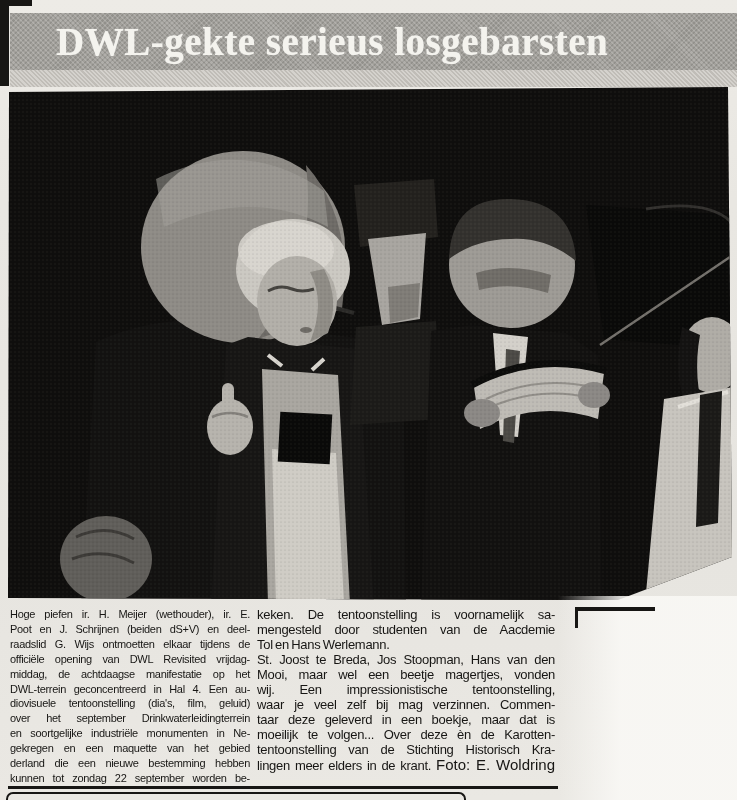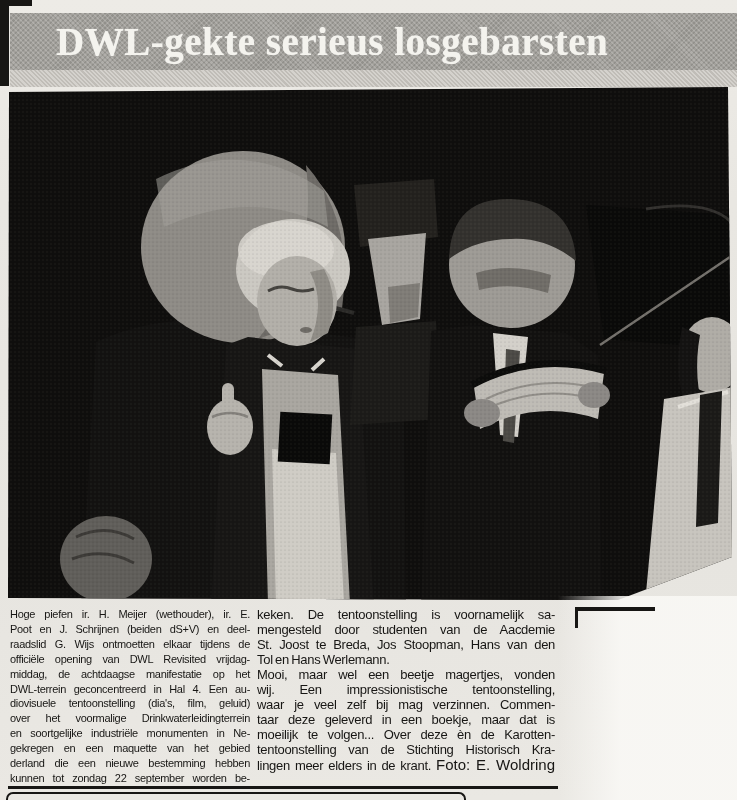--- a/index.html
+++ b/index.html
@@ -145,34 +145,34 @@
 
   <div class="col col1">
     <div>
         <div class="tline">Hoge piefen ir. H. Meijer (wethouder), ir. E.</div>
         <div class="tline">Poot en J. Schrijnen (beiden dS+V) en deel-</div>
         <div class="tline">raadslid G. Wijs ontmoetten elkaar tijdens de</div>
         <div class="tline">officiële opening van DWL Revisited vrijdag-</div>
         <div class="tline">middag, de achtdaagse manifestatie op het</div>
         <div class="tline">DWL-terrein geconcentreerd in Hal 4. Een au-</div>
         <div class="tline">diovisuele tentoonstelling (dia's, film, geluid)</div>
-        <div class="tline">over het voormalige Drinkwaterleidingterrein</div>
+        <div class="tline">over het september Drinkwaterleidingterrein</div>
         <div class="tline">en soortgelijke industriële monumenten in Ne-</div>
         <div class="tline">gekregen en een maquette van het gebied</div>
         <div class="tline">derland die een nieuwe bestemming hebben</div>
         <div class="tline">kunnen tot zondag 22 september worden be-</div>
       </div>
   </div>
 
   <div class="col col2">
     <div>
         <div class="tline">keken. De tentoonstelling is voornamelijk sa-</div>
         <div class="tline">mengesteld door studenten van de Aacdemie</div>
+        <div class="tline para-end">Tol en Hans Werlemann.</div>
         <div class="tline">St. Joost te Breda, Jos Stoopman, Hans van den</div>
-        <div class="tline para-end">Tol en Hans Werlemann.</div>
         <div class="tline">Mooi, maar wel een beetje magertjes, vonden</div>
         <div class="tline">wij. Een impressionistische tentoonstelling,</div>
         <div class="tline">waar je veel zelf bij mag verzinnen. Commen-</div>
         <div class="tline">taar deze geleverd in een boekje, maar dat is</div>
         <div class="tline">moeilijk te volgen... Over deze èn de Karotten-</div>
         <div class="tline">tentoonstelling van de Stichting Historisch Kra-</div>
       </div>
     <div class="tline">
       <span>lingen meer elders in de krant.</span>
       <span class="credit">Foto: E. Woldring</span>

